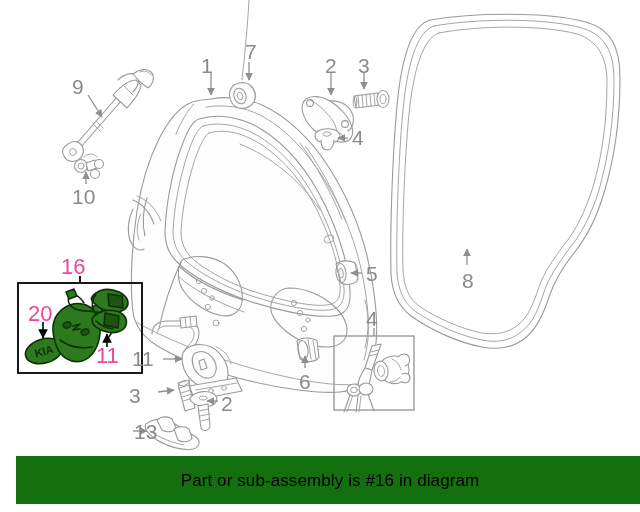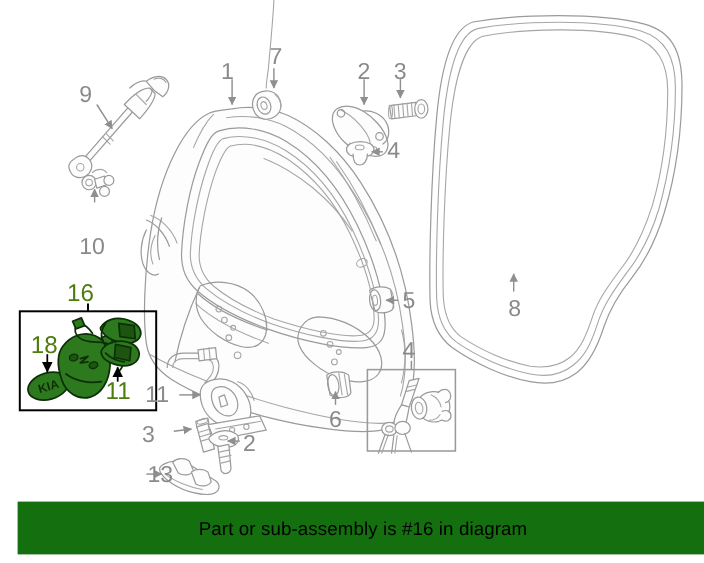--- a/index.html
+++ b/index.html
@@ -20,21 +20,21 @@
   .banner div{
     color:#000000;font-size:17px;line-height:21px;letter-spacing:.1px;
     font-family:"Liberation Sans", sans-serif;white-space:nowrap;
   }
 
   
   .lbl{
     position:absolute;color:#8a8a8a;font-size:21px;line-height:21px;
     font-family:"Liberation Sans", sans-serif;user-select:none;white-space:nowrap;
   }
-  .lbl.dark{color:#4d7c0f;font-size:22px;}
+  .lbl.dark{color:#ec4899;font-size:22px;}
 </style>
 </head>
 <body>
 
 <div id="stage">
 
   <svg class="diagram" viewBox="0 0 640 512">
     <defs>
       <style>
         .ln   { fill:none; stroke:#9a9a9a; stroke-width:1.1; stroke-linejoin:round; stroke-linecap:round; }
@@ -398,27 +398,27 @@
 
   <div class="lbl" style="left:201px;top:55px;">1</div>
   <div class="lbl" style="left:325px;top:55px;">2</div>
   <div class="lbl" style="left:358px;top:55px;">3</div>
   <div class="lbl" style="left:352px;top:127px;">4</div>
   <div class="lbl" style="left:366px;top:263px;">5</div>
   <div class="lbl" style="left:299px;top:371px;">6</div>
   <div class="lbl" style="left:245px;top:41px;">7</div>
   <div class="lbl" style="left:462px;top:270px;">8</div>
   <div class="lbl" style="left:72px;top:76px;">9</div>
-  <div class="lbl" style="left:72px;top:186px;margin-top:28px;">10</div>
+  <div class="lbl" style="left:72px;top:186px;">10</div>
   <div class="lbl" style="left:132px;top:348px;">11</div>
   <div class="lbl" style="left:129px;top:385px;">3</div>
   <div class="lbl" style="left:107px;top:421px;margin-left:27px;">13</div>
   <div class="lbl" style="left:221px;top:393px;">2</div>
   <div class="lbl" style="left:366px;top:308px;">4</div>
   <div class="lbl dark" style="left:61px;top:256px;">16</div>
   <div class="lbl dark" style="left:96px;top:345px;">11</div>
-  <div class="lbl dark" style="left:28px;top:303px;">18</div>
+  <div class="lbl dark" style="left:28px;top:303px;">20</div>
 
   <div class="banner">
     <div>Part or sub-assembly is #16 in diagram</div>
   </div>
 
 </div>
 
 </body></html>

